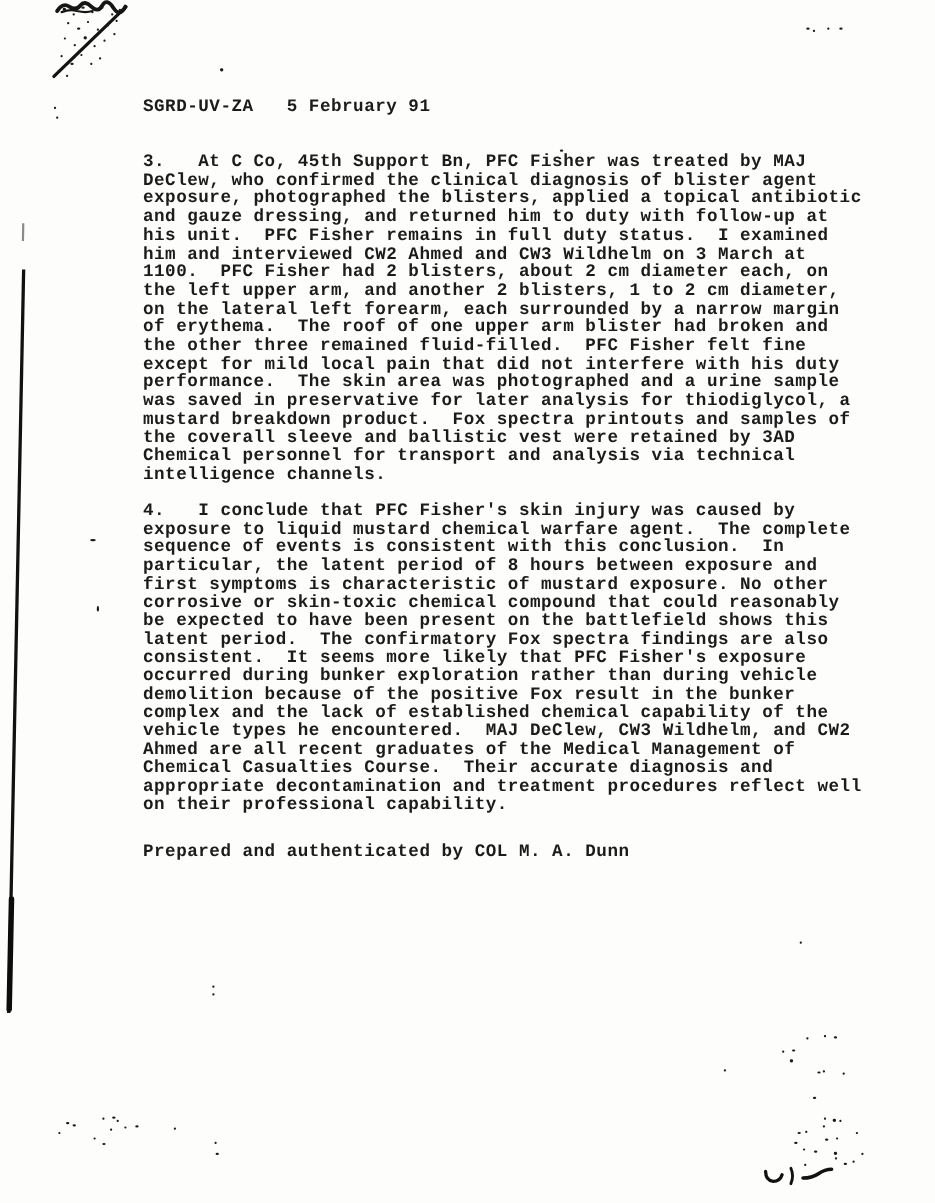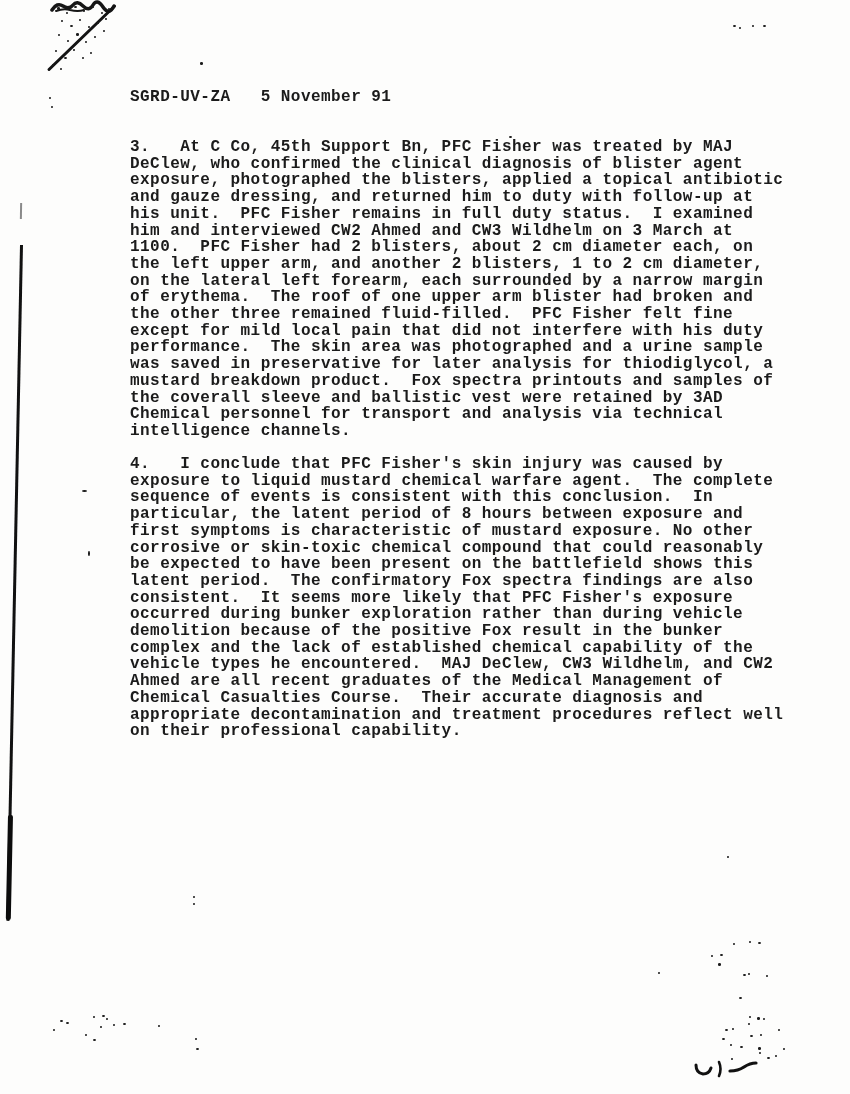--- a/index.html
+++ b/index.html
@@ -61,21 +61,21 @@
     <path d="M2,10 Q7,2 13,6 T23,5 T33,6 T43,5 T53,7 T64,6" fill="none" stroke="#161616" stroke-width="3.5" stroke-linecap="round"></path>
     <path d="M6,11 q8,-3 14,-1 q8,2 14,0" fill="none" stroke="#161616" stroke-width="2" stroke-linecap="round"></path>
   </svg>
 
   <div class="pen-diagonal"></div>
 
   <div class="edge-dash"></div>
   <div class="edge-line"></div>
   <div class="edge-line-thick"></div>
 
-  <pre class="hdr">SGRD-UV-ZA   5 November 91</pre>
+  <pre class="hdr">SGRD-UV-ZA   5 February 91</pre>
 
   <pre class="p3">3.   At C Co, 45th Support Bn, PFC Fisher was treated by MAJ
 DeClew, who confirmed the clinical diagnosis of blister agent
 exposure, photographed the blisters, applied a topical antibiotic
 and gauze dressing, and returned him to duty with follow-up at
 his unit.  PFC Fisher remains in full duty status.  I examined
 him and interviewed CW2 Ahmed and CW3 Wildhelm on 3 March at
 1100.  PFC Fisher had 2 blisters, about 2 cm diameter each, on
 the left upper arm, and another 2 blisters, 1 to 2 cm diameter,
 on the lateral left forearm, each surrounded by a narrow margin
@@ -100,20 +100,21 @@
 consistent.  It seems more likely that PFC Fisher's exposure
 occurred during bunker exploration rather than during vehicle
 demolition because of the positive Fox result in the bunker
 complex and the lack of established chemical capability of the
 vehicle types he encountered.  MAJ DeClew, CW3 Wildhelm, and CW2
 Ahmed are all recent graduates of the Medical Management of
 Chemical Casualties Course.  Their accurate diagnosis and
 appropriate decontamination and treatment procedures reflect well
 on their professional capability.</pre>
 
+  <pre class="closing">Prepared and authenticated by COL M. A. Dunn</pre>
 
   <svg class="hand-marks" width="80" height="28" viewBox="0 0 80 28">
     <path d="M10,12 Q10,20 17,21 Q23,21 25,15" fill="none" stroke="#111" stroke-width="3" stroke-linecap="round"></path>
     <path d="M33,9 Q36,16 33,23" fill="none" stroke="#111" stroke-width="2.6" stroke-linecap="round"></path>
     <path d="M44,18 Q52,18 58,14 Q64,10 70,10" fill="none" stroke="#111" stroke-width="3.2" stroke-linecap="round"></path>
   </svg>
 
   <div>
       <div class="speck" style="left: 57px; top: 7px; width: 3px; height: 3px;"></div>
       <div class="speck" style="left: 66px; top: 12px; width: 2px; height: 2px;"></div>

